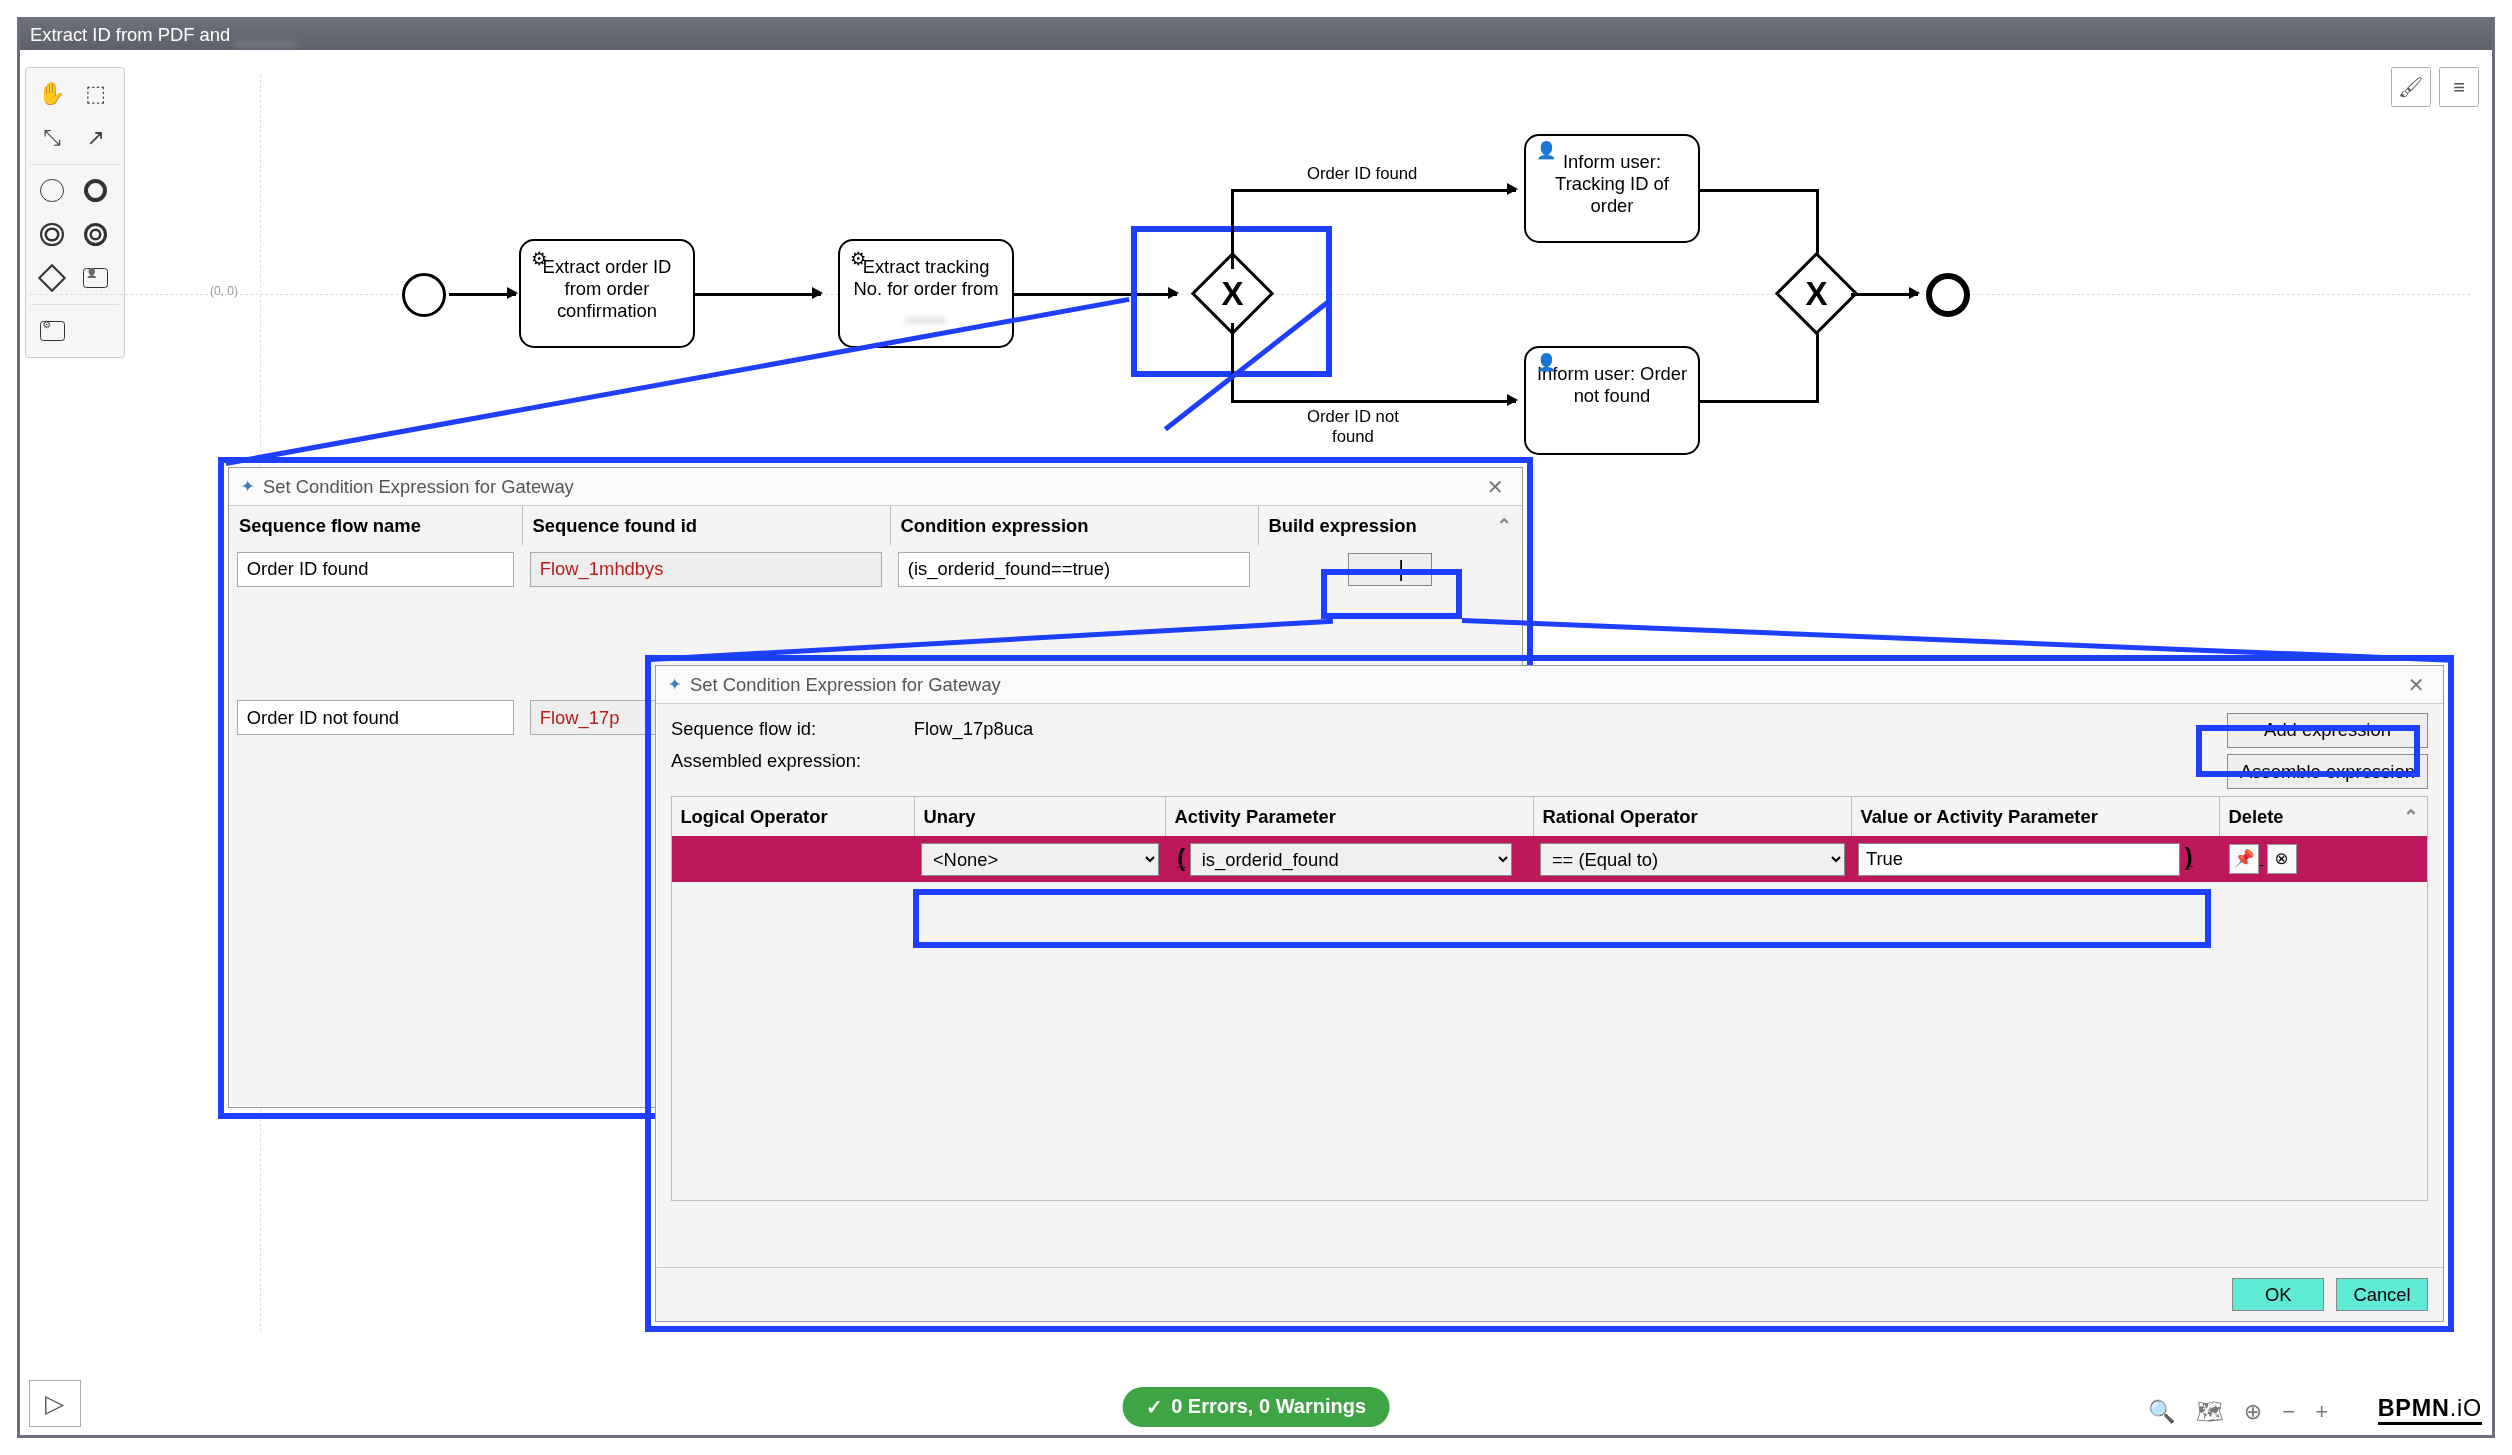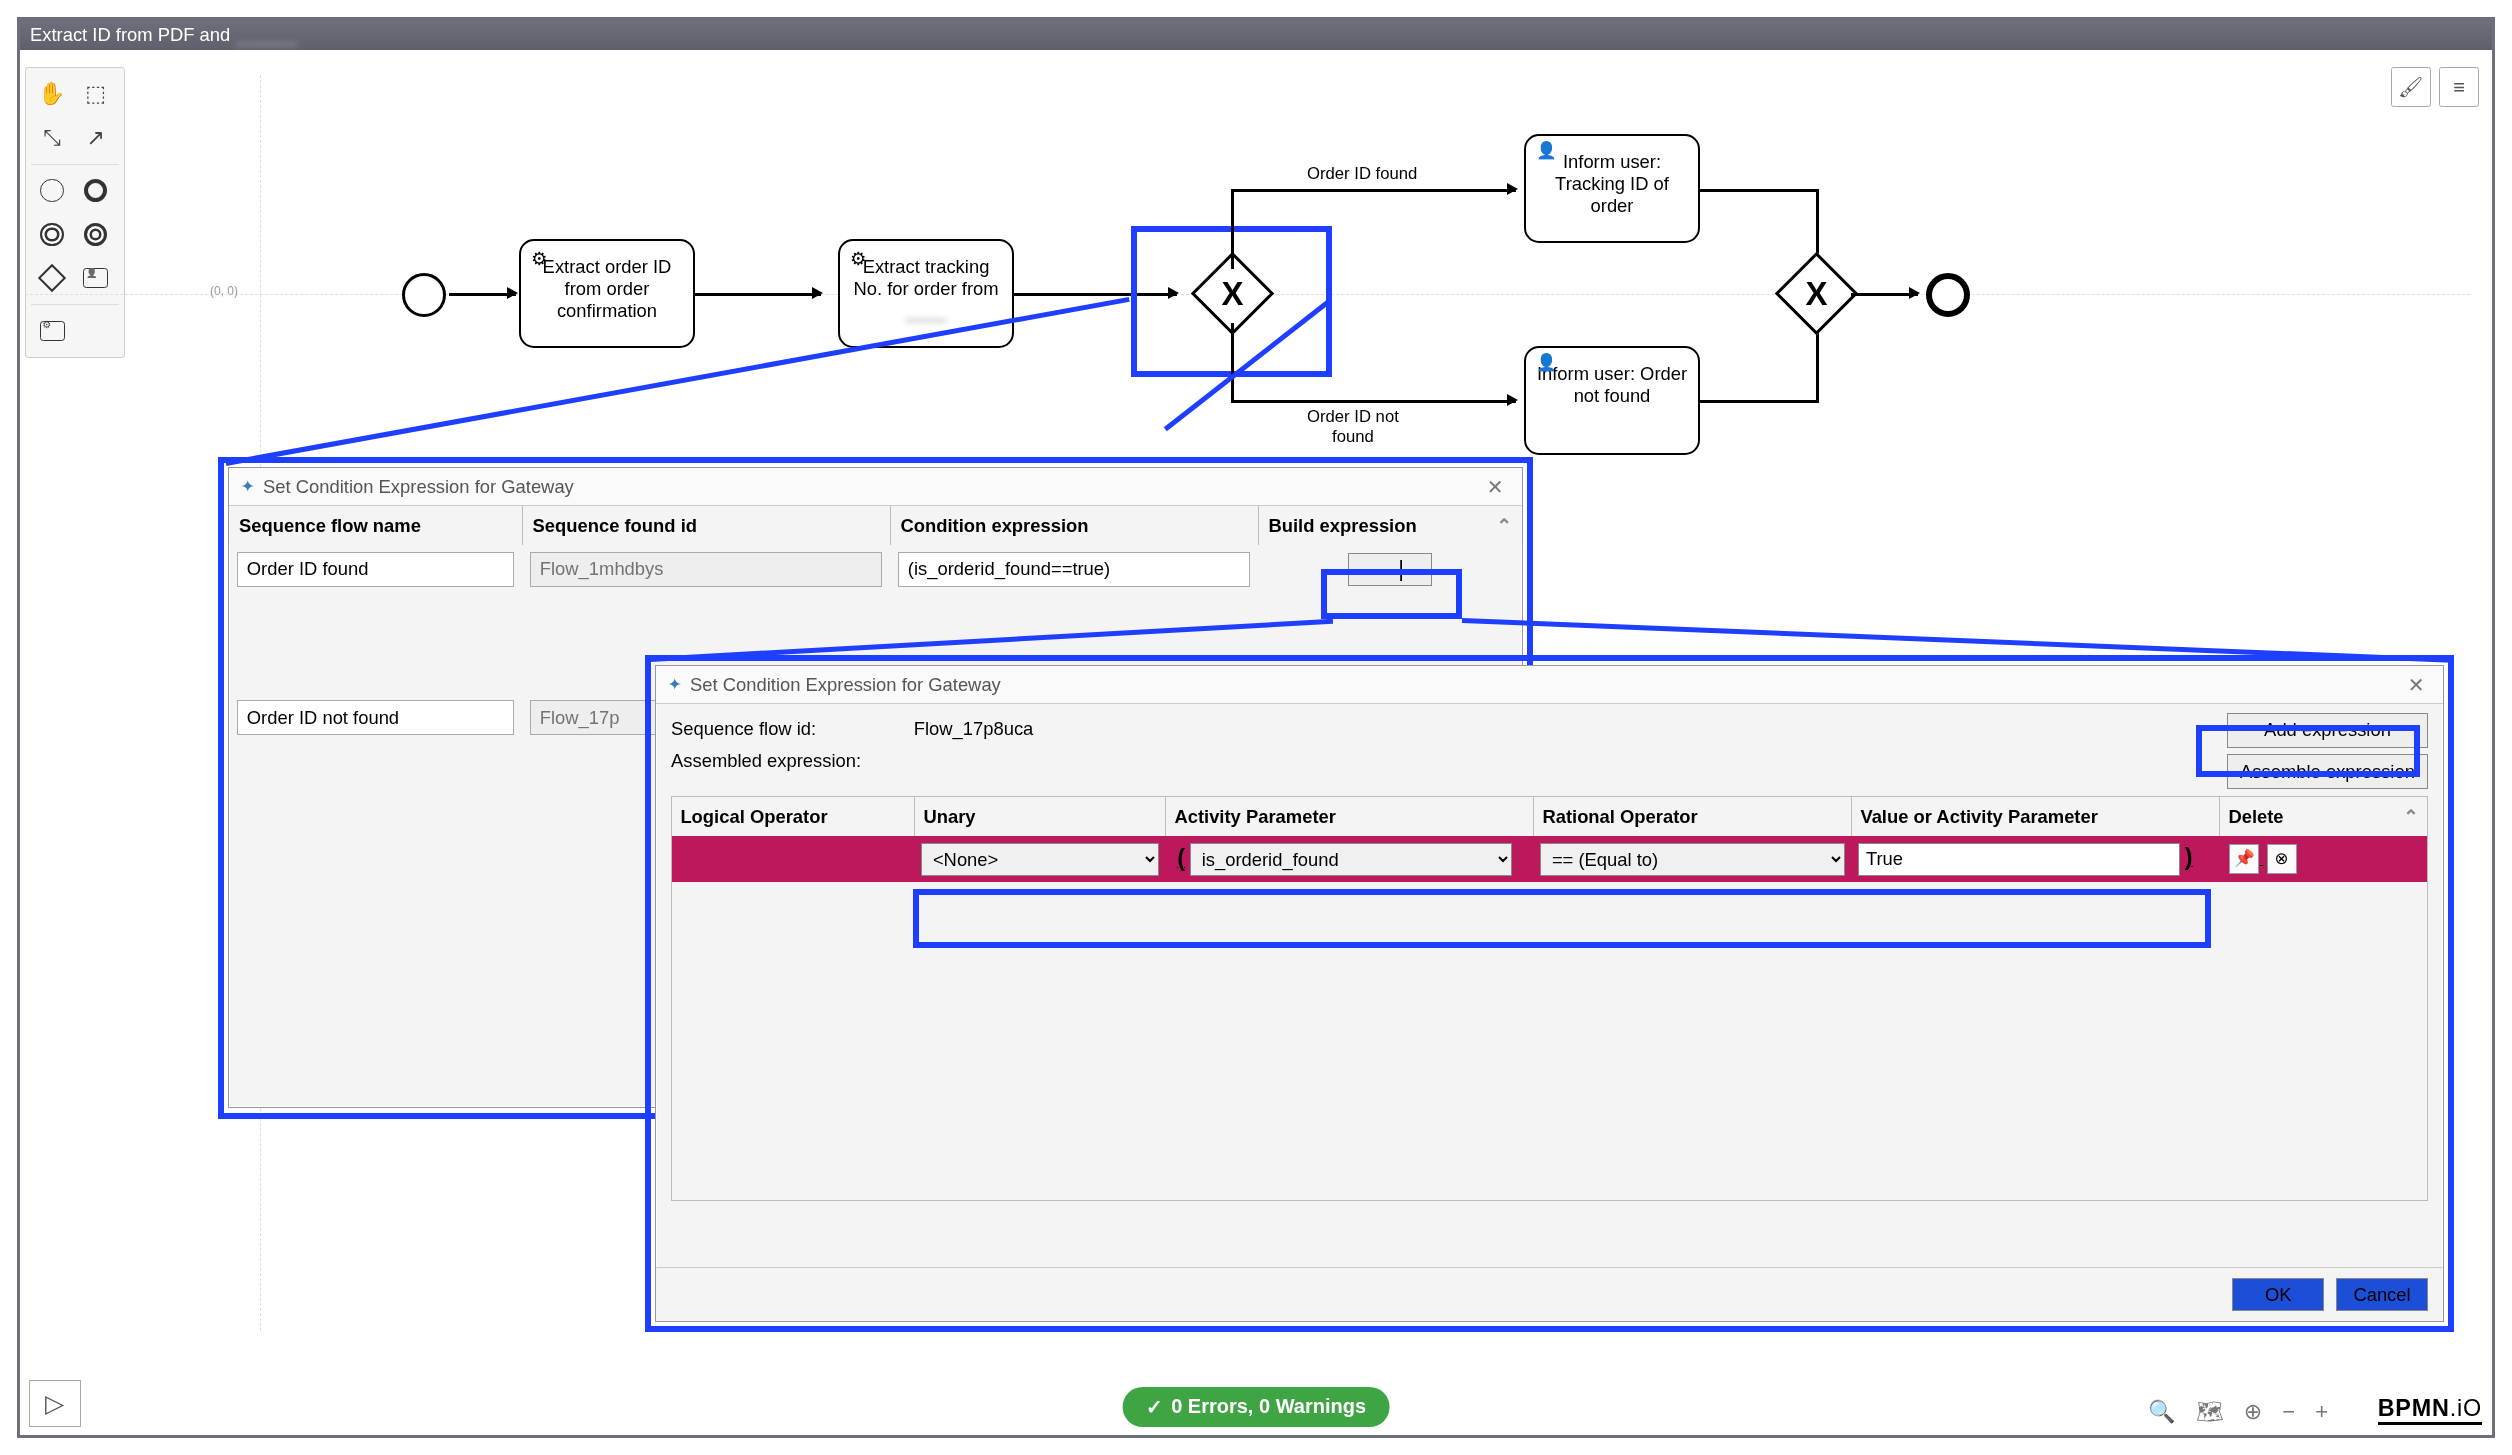--- a/index.html
+++ b/index.html
@@ -57,39 +57,39 @@
   .dialog { position:absolute; background:#f4f4f4; border:1.7px solid #999; box-shadow: 0 0 0 0.8px #fff inset;}
   .dlg-title { display:flex; align-items:center; gap:8.4px; padding:6.7px 11.7px; font-size:18.4px; color:#555; background:#fafafa; border-bottom:0.8px solid #ccc;}
   .dlg-title .icon { color:#3a7db8; font-size:16.7px;}
   .dlg-close { margin-left:auto; font-size:20px; color:#777; cursor:pointer; padding:0 6.7px;}
   
   .tbl { width:100%; border-collapse:collapse;}
   .tbl th { text-align:left; font-size:18.4px; padding:8.4px 10px; border-left:1.7px solid #bbb; background:#f4f4f4; font-weight:bold;}
   .tbl th:first-child { border-left:none;}
   .tbl td { padding:6.7px 8.4px;}
   .txt-input { width:100%; height:35px; border:1.7px solid #aaa; padding:0 8.4px; font-size:18.4px; background:#fff;}
-  .txt-input[readonly] { background:#eee; color:#737373;}
+  .txt-input[readonly] { background:#eee; color:#b91c1c;}
   .btn-build { width:84px; height:33px; border:1.7px solid #888; background:#eee; font-size:22px; cursor:pointer;}
   
   
   .dlg2-body { padding: 8.4px 15px 15px;}
   .meta-row { display:flex; gap:16.7px; font-size:18.4px; padding:5px 0;}
   .meta-row .lbl { width:226px; font-weight:normal;}
   .btn-side { float:right; width:201px; height:35px; border:1.7px solid #888; background:#eee; font-size:18.4px; cursor:pointer; margin-bottom:6.7px;}
   .expr-tbl { width:100%; border-collapse:collapse; margin-top:6.7px; background:#be185d; border:1.7px solid #bbb;}
   .expr-tbl th { text-align:left; font-size:18.4px; font-weight:bold; padding:8.4px; border-left:1.7px solid #bbb; background:#f4f4f4;}
   .expr-tbl th:first-child { border-left:none;}
   .expr-tbl td { padding:6.7px; vertical-align:middle;text-decoration:underline;}
   select.combo, input.combo-like { width:100%; height:33px; border:1.7px solid #888; background:#f0f0f0; font-size:18.4px; padding:0 6.7px;}
   input.combo-like { background:#fff;}
   .paren { font-size:23.4px; font-weight:bold; padding:0 5px;}
   .icon-btn { display:inline-flex; width:30px; height:30px; align-items:center; justify-content:center; border:1.7px solid #999; font-size:16.7px; cursor:pointer; background:#fafafa; margin-left:3.3px;}
   
   .dlg-footer { display:flex; justify-content:flex-end; gap:11.7px; padding:10px 15px; border-top:1.7px solid #ccc; background:#f4f4f4;}
-  .dlg-footer button { width:92px; height:33px; border:1.7px solid #888; background:#1d4ed8; font-size:18.4px; cursor:pointer;}
+  .dlg-footer button { width:92px; height:33px; border:1.7px solid #888; background:#5eead4; font-size:18.4px; cursor:pointer;}
   
   
   .run-btn { position:absolute; left:28.5px; bottom:28.5px; width:52px; height:47px; border:1.7px solid #aaa; display:flex; align-items:center; justify-content:center; font-size:25px; color:#555; cursor:pointer; background:#fff;}
   .status-pill { position:absolute; left:50%; transform:translateX(-50%); bottom:28.5px; height:40px; padding:0 23.4px; border-radius:20px; background:#3fa444; color:#fff; font-size:20px; font-weight:bold; display:flex; align-items:center; gap:8.4px;}
   .view-tools { position:absolute; right:184px; bottom:30px; display:flex; gap:20px; font-size:22px; color:#777;}
   .view-tools span { cursor:pointer;}
   .logo { position:absolute; right:30px; bottom:30px; font-size:23.4px; font-weight:bold; letter-spacing:0.8px; border-bottom:3.3px solid #000;}
   .logo .io { font-weight:normal;}
 </style>
 </head>

